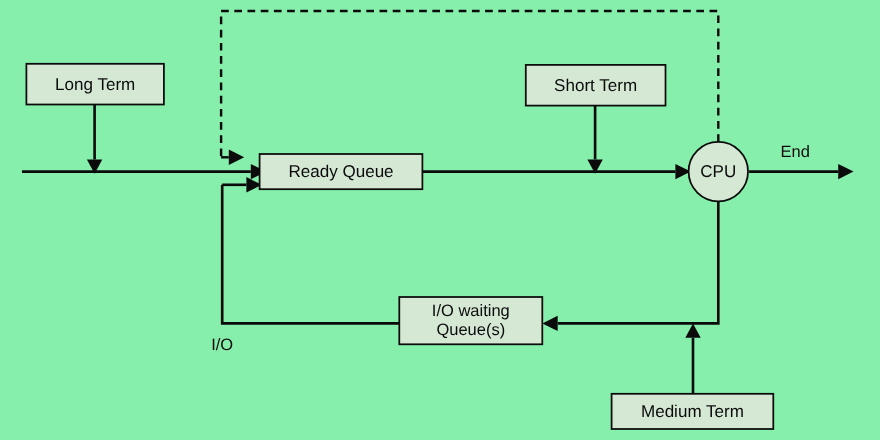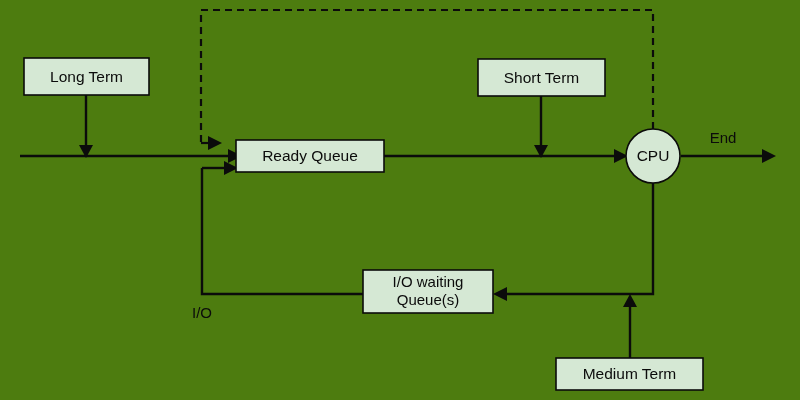--- a/index.html
+++ b/index.html
@@ -11,21 +11,21 @@
   body {
     width: 800px;
     height: 400px;
     overflow: hidden;
     font-family: "Liberation Sans", sans-serif;
   }
   #diagram-root {
     position: relative;
     width: 800px;
     height: 400px;
-    background: #4d7c0f;
+    background: #86efac;
   }
   svg#flow-svg {
     display: block;
     width: 800px;
     height: 400px;
   }
   .node-rect {
     fill: #d5e8d4;
     stroke: #0b0b0b;
     stroke-width: 1.6;

